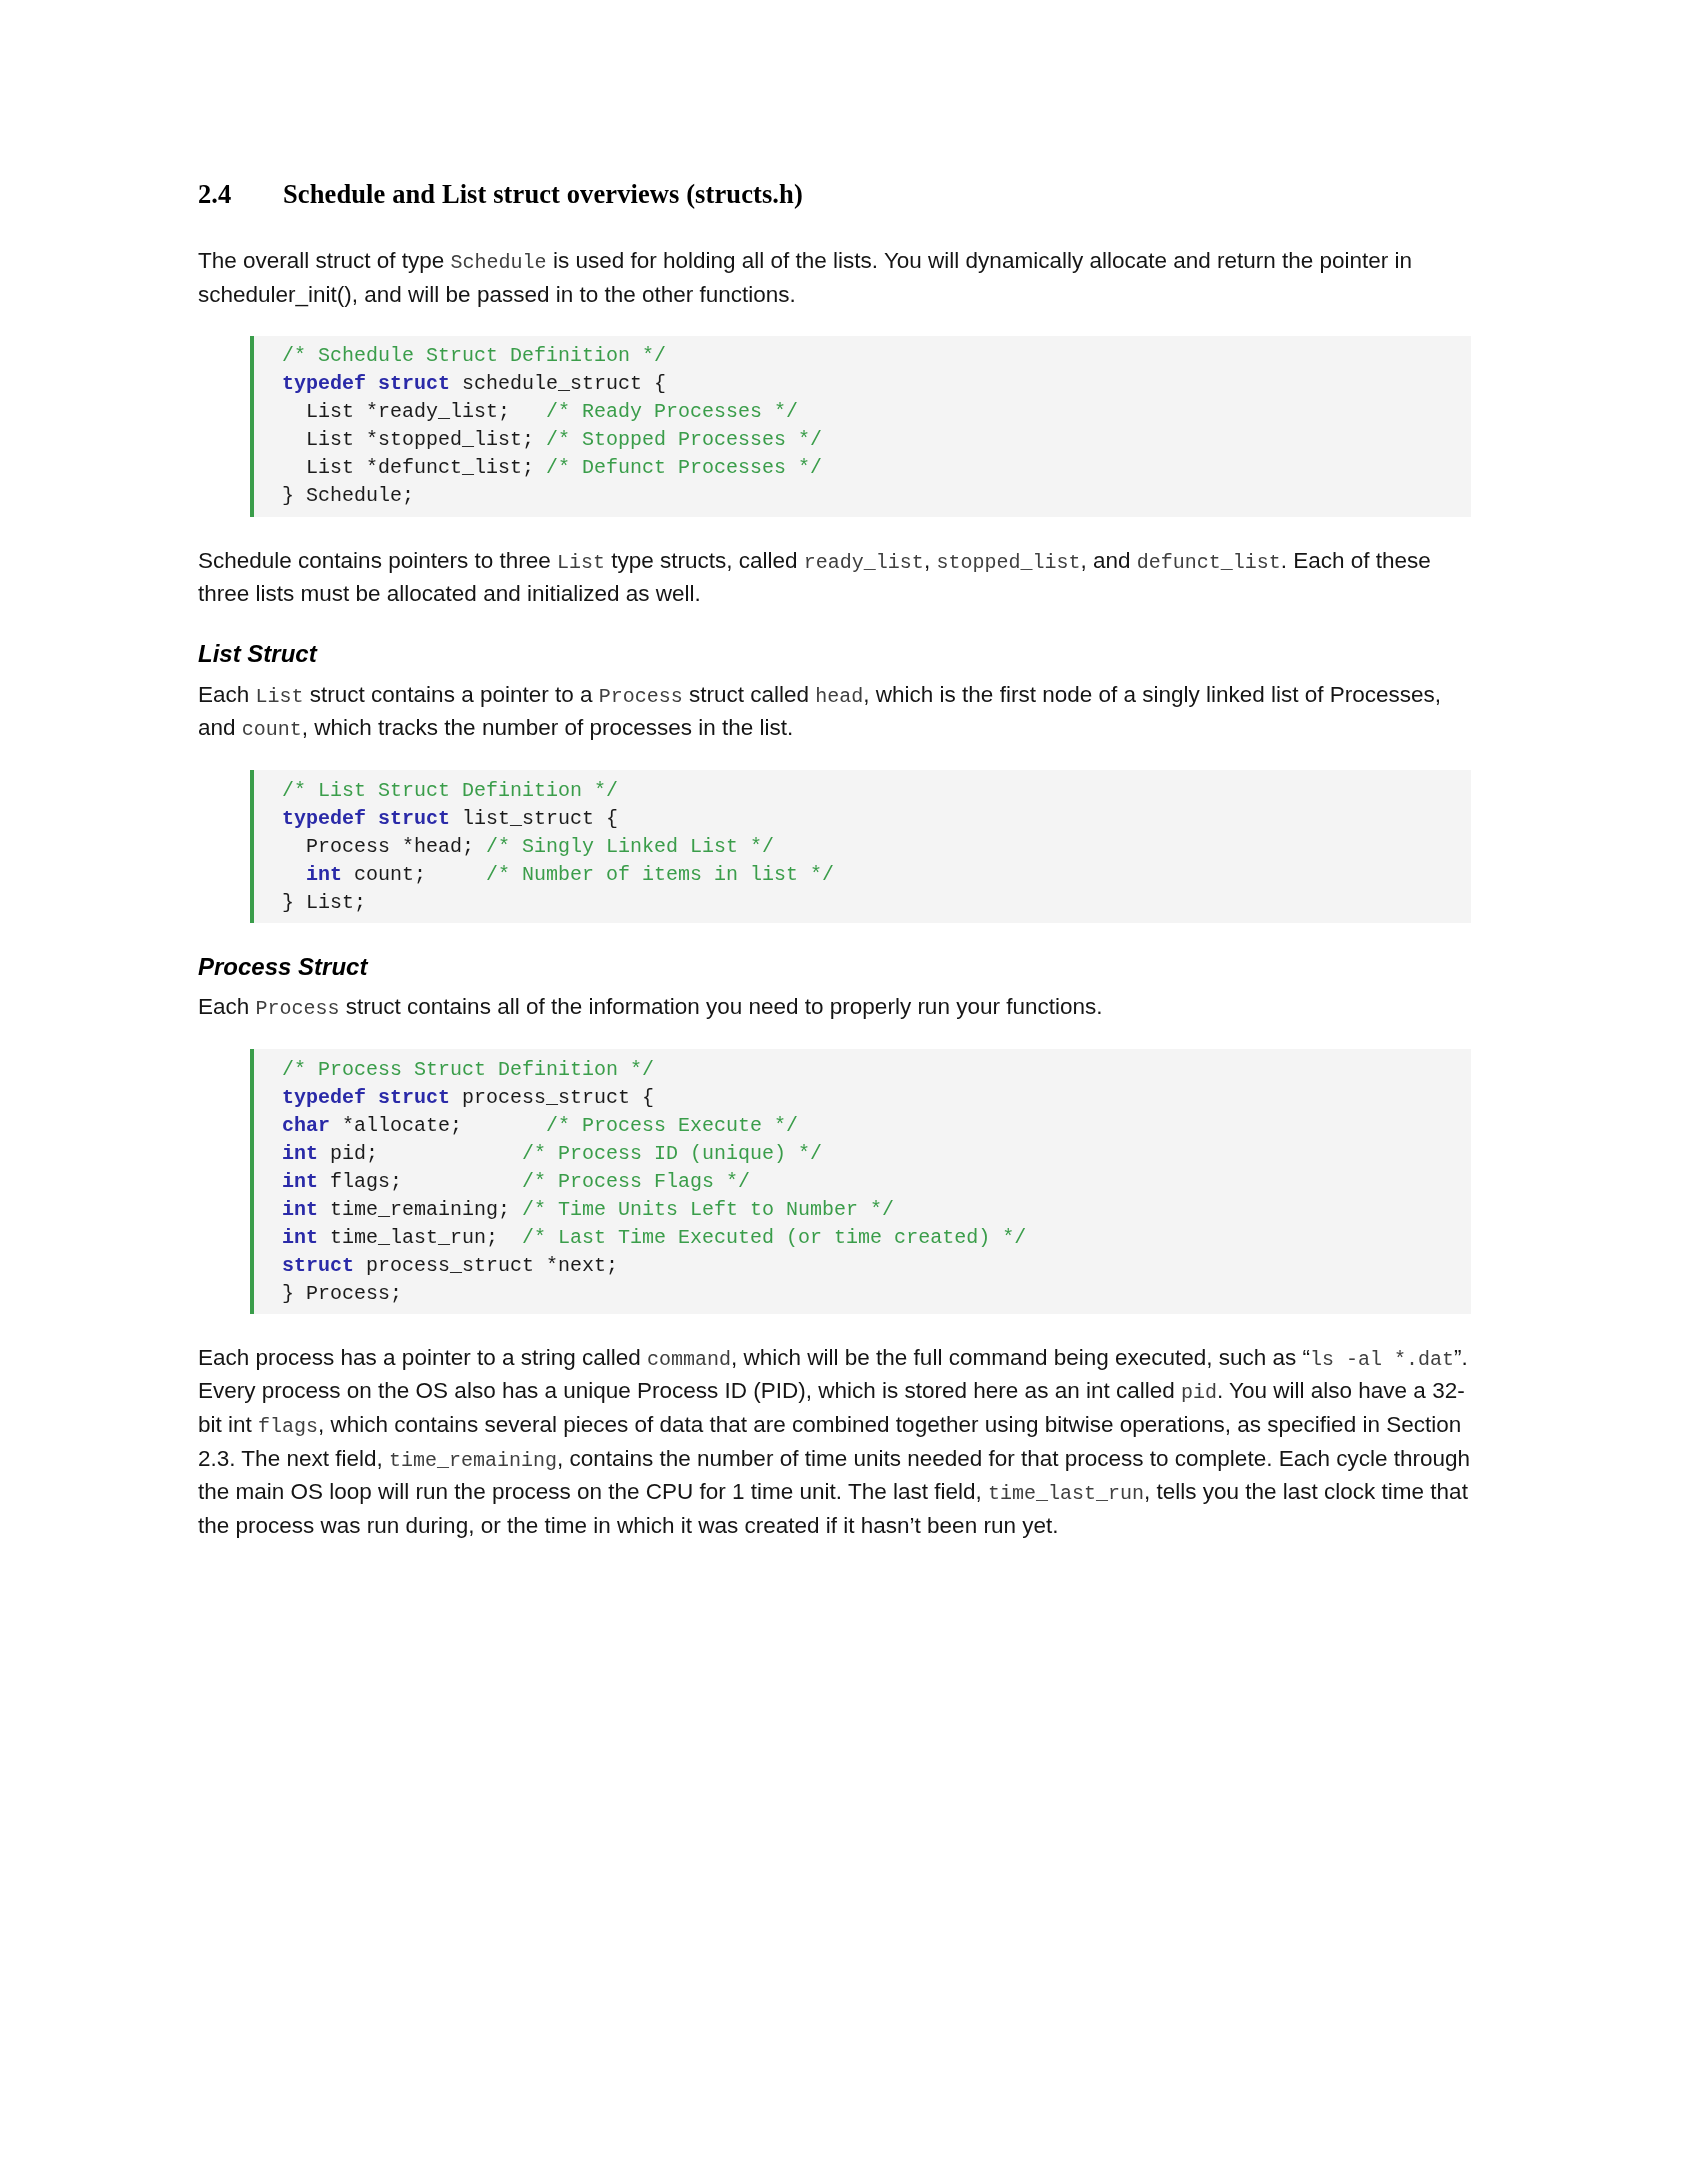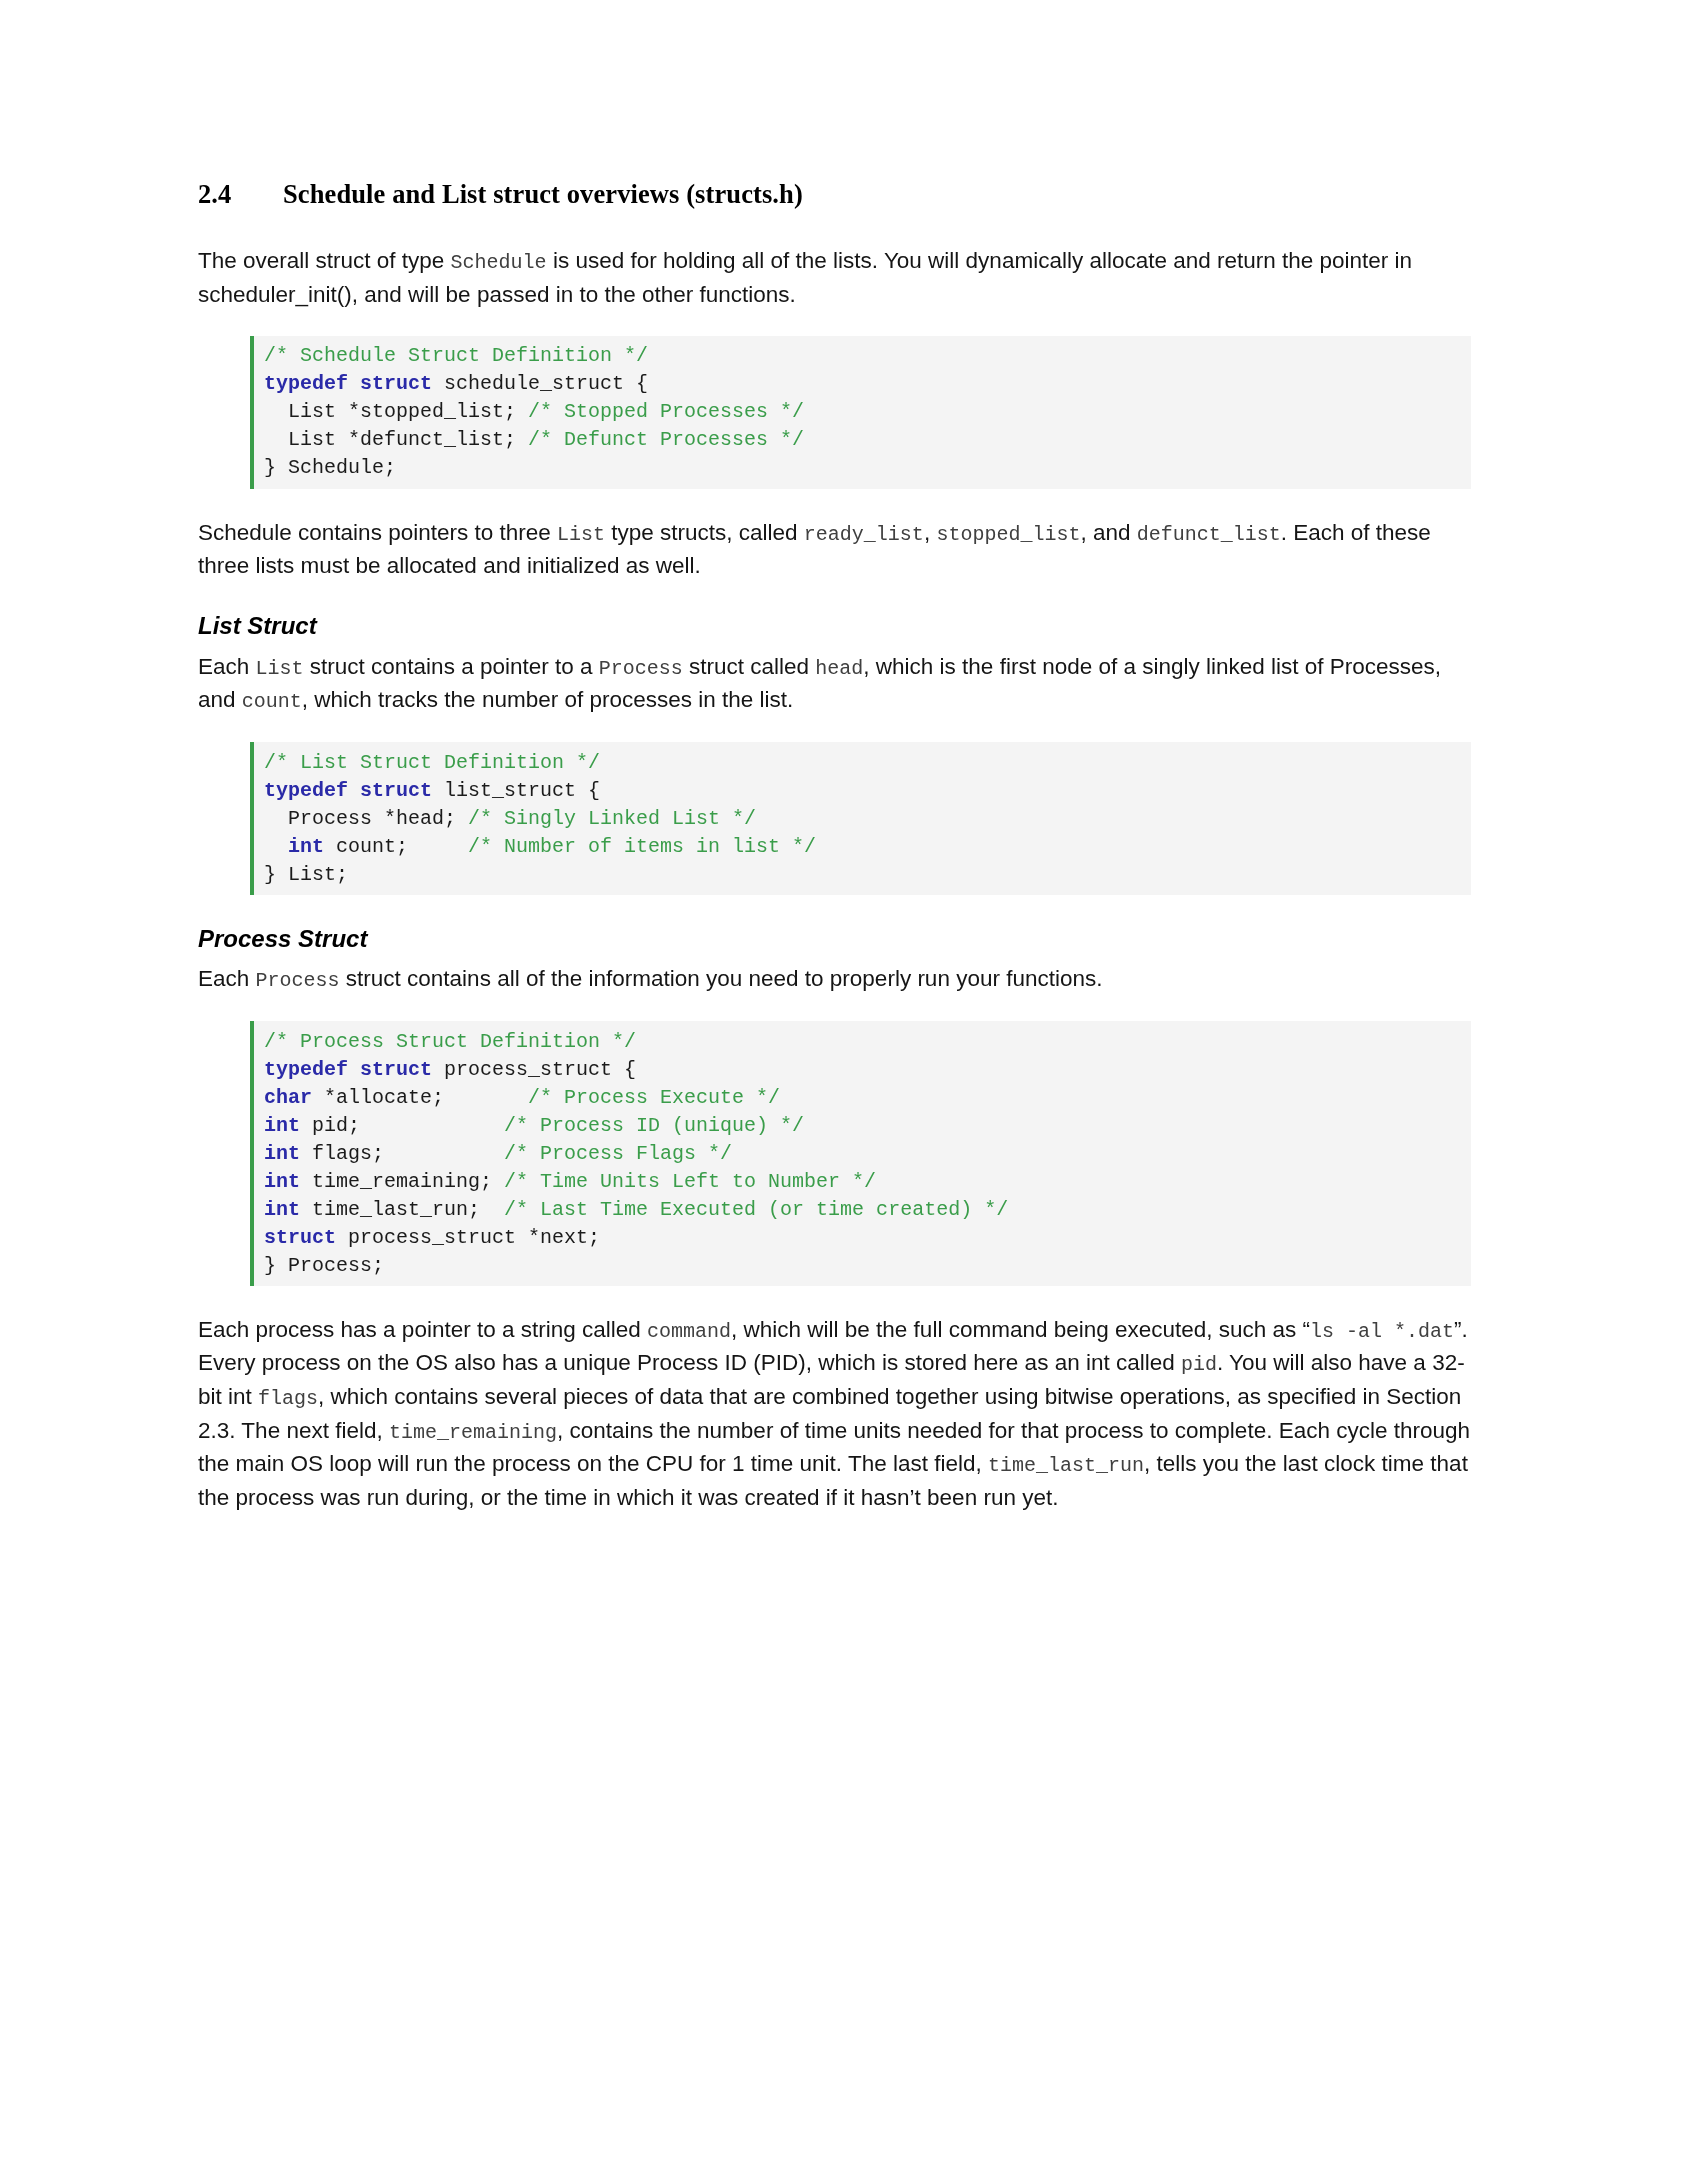--- a/index.html
+++ b/index.html
@@ -68,21 +68,21 @@
     background: #f4f4f4;
     border-left: 4.6px solid #3a9d4a;
     padding: 6.6px 0 6.6px 0;
     box-sizing: border-box;
   }
   .codeblock .line {
     font-family: "Liberation Mono", monospace;
     font-size: 20px;
     line-height: 1.40;
     white-space: pre;
-    padding-left: 10px;
+    padding-left: 28px;
     color: #1b1b1b;
   }
   .c-comment { color: #3a9d4a; }
   .c-kw      { color: #2a2aa8; font-weight: bold; }
   .c-type    { color: #2a2aa8; font-weight: bold; }
   .c-plain   { color: #1b1b1b; }
 </style>
 </head>
 <body>
 
@@ -95,20 +95,21 @@
     </h2>
 
 
     <p class="body">
       <span>The overall struct of type </span><code class="mono kw-purple">Schedule</code><span> is used for holding all of the lists.  You will dynamically allocate and return the pointer in scheduler_init(), and will be passed in to the other functions.</span>
     </p>
 
     <div class="codeblock">
       <div class="line"><span class="c-comment">/* Schedule Struct Definition */</span></div>
       <div class="line"><span class="c-kw">typedef struct</span><span class="c-plain"> schedule_struct {</span></div>
+      <div class="line"><span class="c-plain">  List *ready_list;   </span><span class="c-comment">/* Ready Processes */</span></div>
       <div class="line"><span class="c-plain">  List *stopped_list; </span><span class="c-comment">/* Stopped Processes */</span></div>
       <div class="line"><span class="c-plain">  List *defunct_list; </span><span class="c-comment">/* Defunct Processes */</span></div>
       <div class="line"><span class="c-plain">} Schedule;</span></div>
     </div>
 
     <p class="body">
       <span>Schedule contains pointers to three </span><code class="mono kw-purple">List</code><span> type structs, called </span><code class="mono kw-purple">ready_list</code><span>, </span><code class="mono kw-purple">stopped_list</code><span>, and </span><code class="mono kw-purple">defunct_list</code><span>.  Each of these three lists must be allocated and initialized as well.</span>
     </p>
 
     <h3 class="h-sub">List Struct</h3>

